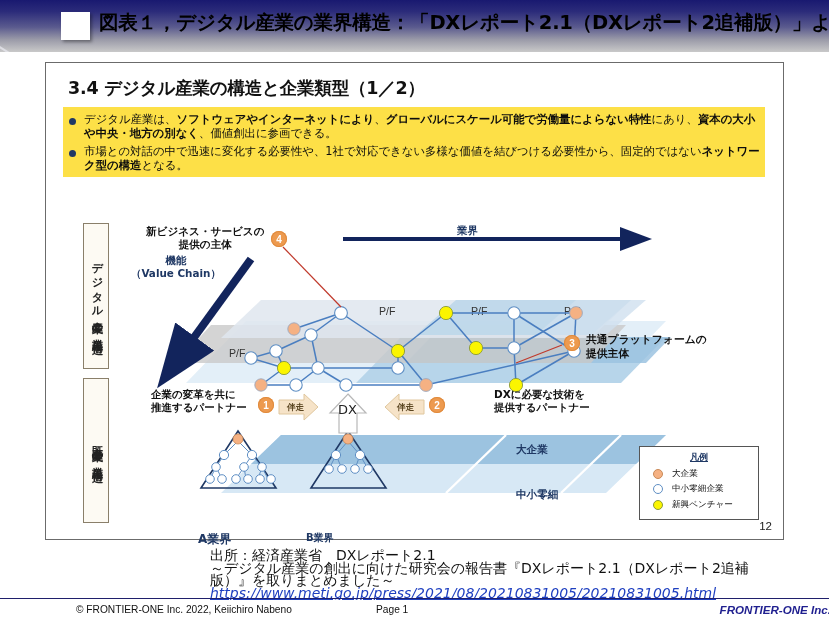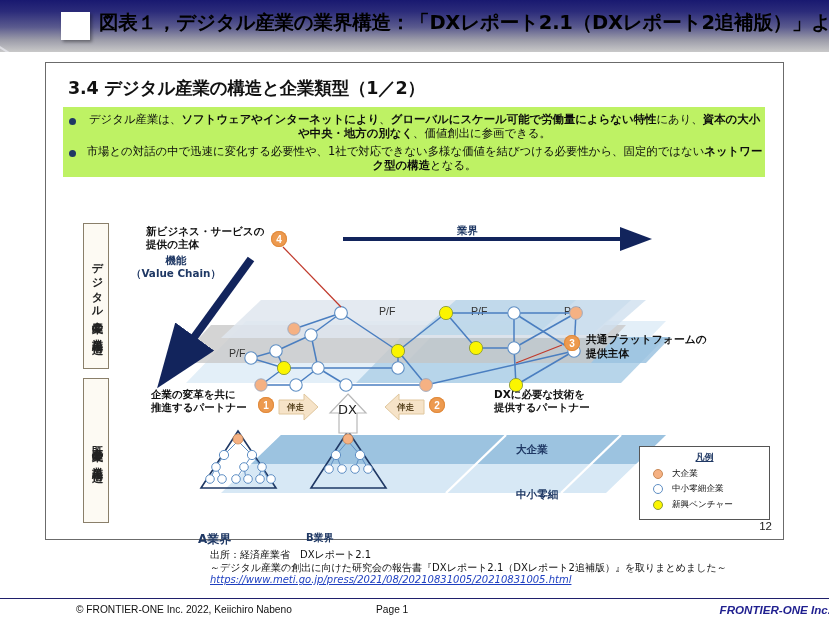--- a/index.html
+++ b/index.html
@@ -42,22 +42,21 @@
   #slide-heading{
     position:absolute;left:22px;top:13px;
     font-size:17.5px;font-weight:bold;color:#111;
     letter-spacing:-.2px;white-space:nowrap;
     font-family:"DejaVu Sans","Liberation Sans",sans-serif;
   }
 
   
   #summary-box{
     position:absolute;left:17px;top:44px;width:702px;height:70px;
-    background:#bef264;
-    text-align:center;
+    background:#fde047;
   }
   .bullet-row{position:relative;padding-left:21px;margin-top:3px;}
   .bullet-dot{
     position:absolute;left:6px;top:6px;width:7px;height:7px;
     border-radius:50%;background:#1f3864;
   }
   .bullet-text{
     font-size:11.4px;line-height:14.3px;color:#0d0d0d;
     font-family:"DejaVu Sans","Liberation Sans",sans-serif;
   }
@@ -78,21 +77,21 @@
   #vlabel-existing{left:37px;top:315px;width:26px;height:145px;}
 
   
   #diagram{position:absolute;left:0;top:0;width:739px;height:478px;}
   .dlabel{
     position:absolute;font-weight:bold;color:#1f3864;white-space:nowrap;
     font-family:"DejaVu Sans","Liberation Sans",sans-serif;
   }
 
   #lbl-newbiz{left:100px;top:162px;font-size:10.6px;line-height:13px;
-    color:#111;}
+    text-align:center;color:#111;}
   #lbl-function{left:85px;top:191px;font-size:10.4px;line-height:12.5px;
     text-align:center;color:#1f3864;}
   #lbl-industry{left:411px;top:161px;font-size:10.4px;color:#1f3864;}
 
   #lbl-platform{left:540px;top:270px;font-size:10.8px;line-height:13.5px;color:#111;}
   #lbl-partner-left{left:105px;top:325px;font-size:10.5px;line-height:13px;
      text-align:left;color:#111;}
   #lbl-partner-right{left:404px;top:325px;font-size:10.5px;line-height:13px;color:#111;margin-left:44px;}
   #lbl-daikigyo{left:470px;top:380px;font-size:10.6px;color:#1f3864;}
   #lbl-chusho{left:470px;top:425px;font-size:10.6px;color:#1f3864;}
@@ -108,21 +107,21 @@
     font-family:"Liberation Sans",sans-serif;
     box-shadow:0 0 0 1px #e08a3c inset;
   }
   #step-4{left:225px;top:168px;}
   #step-3{left:518px;top:272px;}
   #step-1{left:212px;top:334px;}
   #step-2{left:383px;top:334px;}
 
   
   #legend{
-    position:absolute;left:593px;top:383px;width:131px;height:74px;
+    position:absolute;left:593px;top:383px;width:120px;height:74px;
     background:#ffffff;border:1.2px solid #555;box-sizing:border-box;
   }
   #legend-title{
     text-align:center;font-size:9px;font-weight:bold;color:#1f3864;
     text-decoration:underline;margin-top:4px;
     font-family:"DejaVu Sans","Liberation Sans",sans-serif;
   }
   .legend-row{display:flex;align-items:center;margin:3.5px 0 0 13px;}
   .legend-dot{width:8px;height:8px;border-radius:50%;border:1px solid #5f7fb5;}
   .legend-label{margin-left:9px;font-size:8.6px;color:#111;
@@ -130,21 +129,21 @@
 
   
   #slide-pagenum{
     position:absolute;right:11px;bottom:7px;font-size:11.5px;color:#222;
     font-family:"Liberation Sans",sans-serif;
   }
 
   
   #source{
     position:absolute;left:210px;top:549px;width:560px;
-    font-size:10px;line-height:12.6px;color:#111;
+    font-size:14px;line-height:12.6px;color:#111;
     font-family:"DejaVu Sans","Liberation Sans",sans-serif;
   }
   #source-link{color:#1e3fc0;text-decoration:underline;word-break:break-all;font-style:italic;}
 
   
   #footer-rule{
     position:absolute;left:0;top:598px;width:829px;height:1.4px;background:#1f1f6b;
   }
   #footer{
     position:absolute;left:10px;top:600px;width:829px;height:21px;background:#fff;margin-left:44px;

